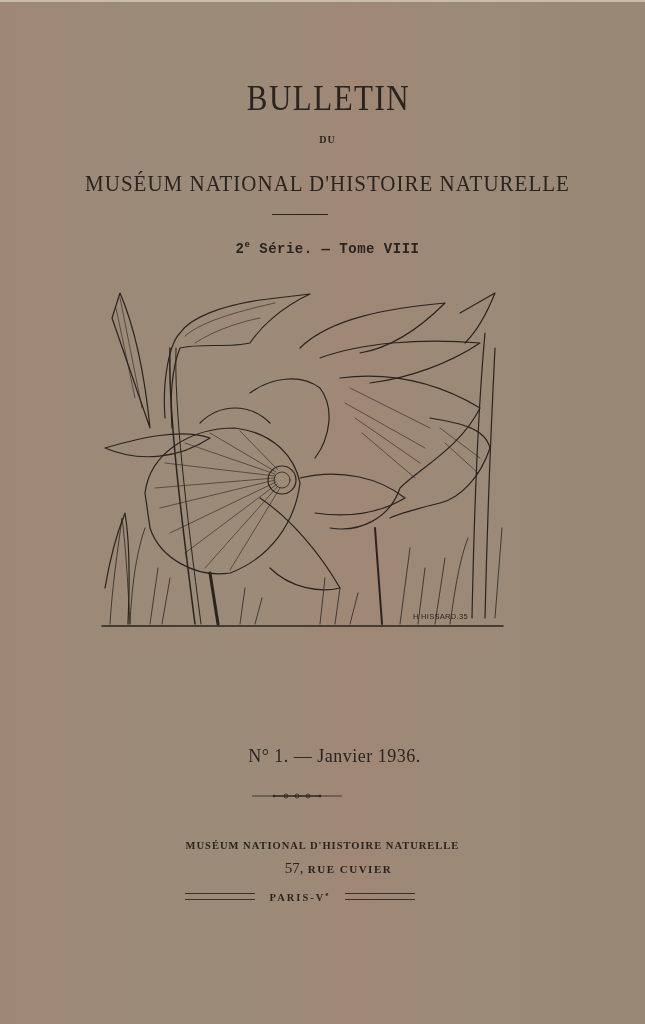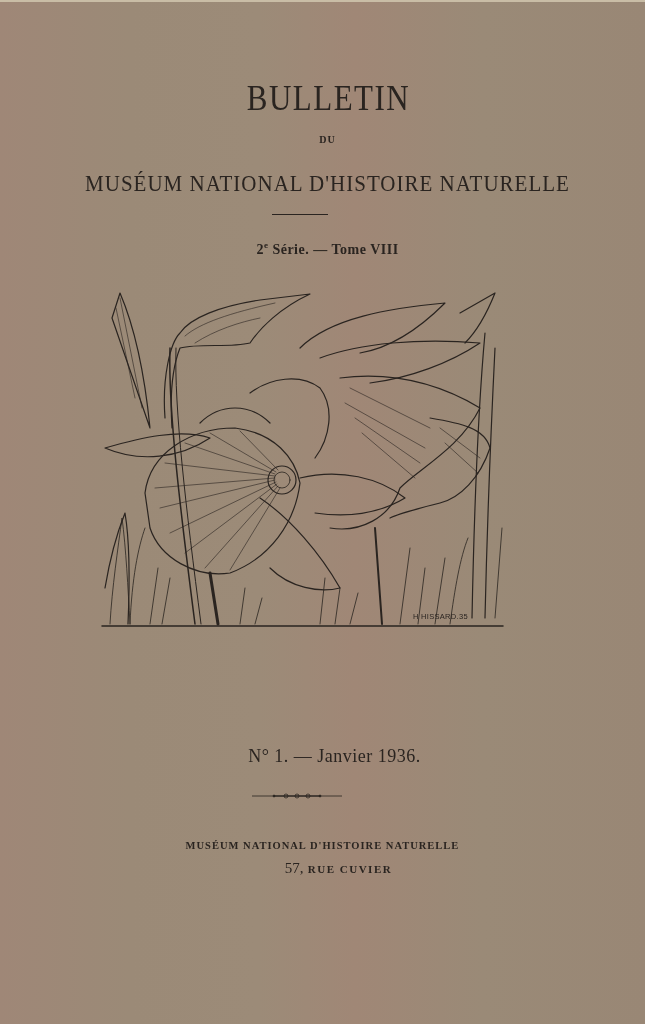--- a/index.html
+++ b/index.html
@@ -62,21 +62,21 @@
     .rule-short {
       position: absolute;
       top: 214px;
       left: 272px;
       width: 56px;
       height: 1px;
       background: #2a2420;
     }
     .series {
       top: 240px;
-      font-family: Liberation Serif, serif;
+      font-family: Liberation Mono, monospace;
       font-size: 14px;
       font-weight: bold;
       letter-spacing: 0.5px;
       padding-left: 10px;
       box-sizing: border-box;
     }
     .series sup { font-size: 9px; }
 
     .illustration {
       position: absolute;
@@ -268,13 +268,18 @@
       <circle cx="56" cy="4" r="2"></circle>
       <circle cx="22" cy="4" r="1" fill="#2a2420"></circle>
       <circle cx="68" cy="4" r="1" fill="#2a2420"></circle>
     </g>
   </svg>
 
   <div class="center pub-name">MUSÉUM NATIONAL D'HISTOIRE NATURELLE</div>
   <div class="center pub-address">
     <span class="num">57,</span><span> RUE CUVIER</span>
   </div>
+  <div class="pub-city-row">
+    <div class="dbl-rule"></div>
+    <span class="city"><span>PARIS-V</span><sup style="font-size:7px">e</sup></span>
+    <div class="dbl-rule"></div>
+  </div>
 </div>
 
 </body></html>

